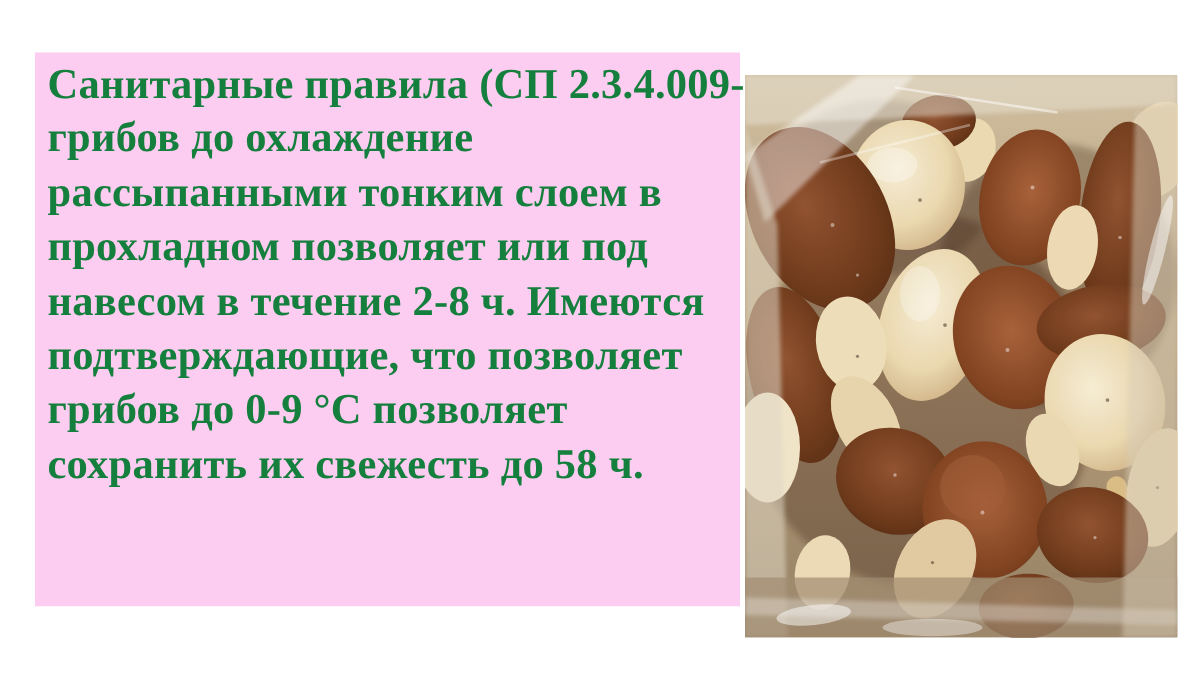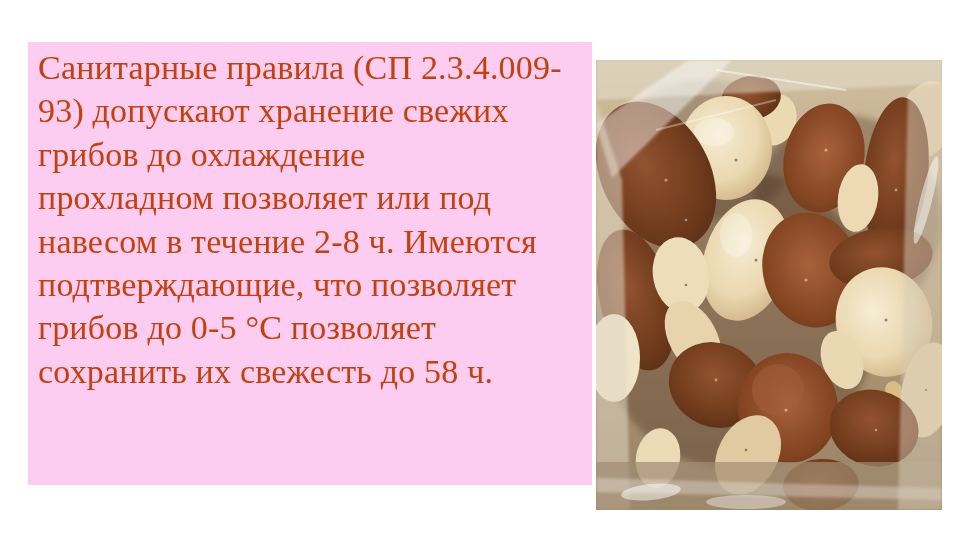--- a/index.html
+++ b/index.html
@@ -11,41 +11,42 @@
   }
   .slide{
     position:relative;width:960px;height:540px;background:#ffffff;overflow:hidden;
   }
   .textbox{
     position:absolute;left:28px;top:42px;width:564px;height:443px;
     background:#fcccf1;
     padding:4px 4px 0 10px;box-sizing:border-box;
   }
   .tline{
-    font-size:34px;line-height:43.4px;color:#c2410c;white-space:nowrap;
+    font-size:34px;line-height:43.4px;color:#15803d;white-space:nowrap;
     letter-spacing:0.2px;
+    font-weight:bold;
   }
   .photo{
     position:absolute;left:596px;top:60px;width:346px;height:450px;margin:0;padding:0;
   }
   .photo svg{display:block;width:346px;height:450px;}
 </style>
 </head>
 <body>
 
 <div class="slide" style="background: rgb(255, 255, 255);">
 
   <div class="textbox" style="background: rgb(252, 204, 241); color: rgb(0, 0, 0);">
     <div class="tline">Санитарные правила (СП 2.3.4.009-</div>
-    <div class="tline">93) допускают хранение свежих</div>
     <div class="tline">грибов до охлаждение</div>
+    <div class="tline">рассыпанными тонким слоем в</div>
     <div class="tline">прохладном позволяет или под</div>
     <div class="tline">навесом в течение 2-8 ч. Имеются</div>
     <div class="tline">подтверждающие, что позволяет</div>
-    <div class="tline">грибов до 0-5 °С позволяет</div>
+    <div class="tline">грибов до 0-9 °С позволяет</div>
     <div class="tline">сохранить их свежесть до 58 ч.</div>
   </div>
 
   <figure class="photo" role="img" aria-label="Свежие белые грибы в прозрачном полиэтиленовом пакете">
     <svg viewBox="0 0 346 450" xmlns="http://www.w3.org/2000/svg">
       <defs>
         <linearGradient id="bagBg" x1="0" y1="0" x2="0" y2="1">
           <stop offset="0" stop-color="#cdbb9b"></stop>
           <stop offset="0.5" stop-color="#b49a74"></stop>
           <stop offset="1" stop-color="#8f7a5d"></stop>

